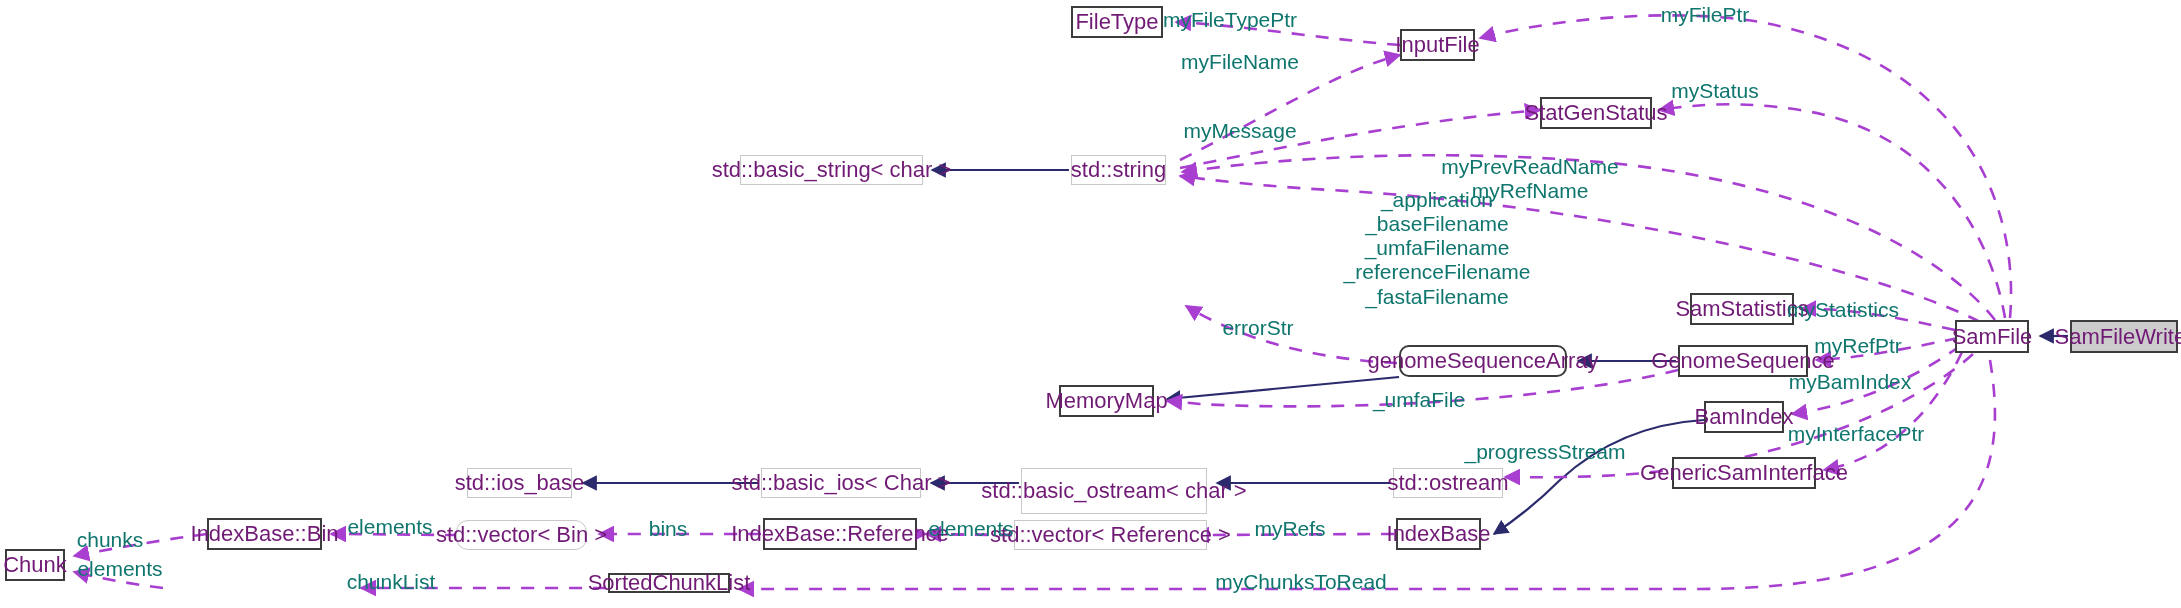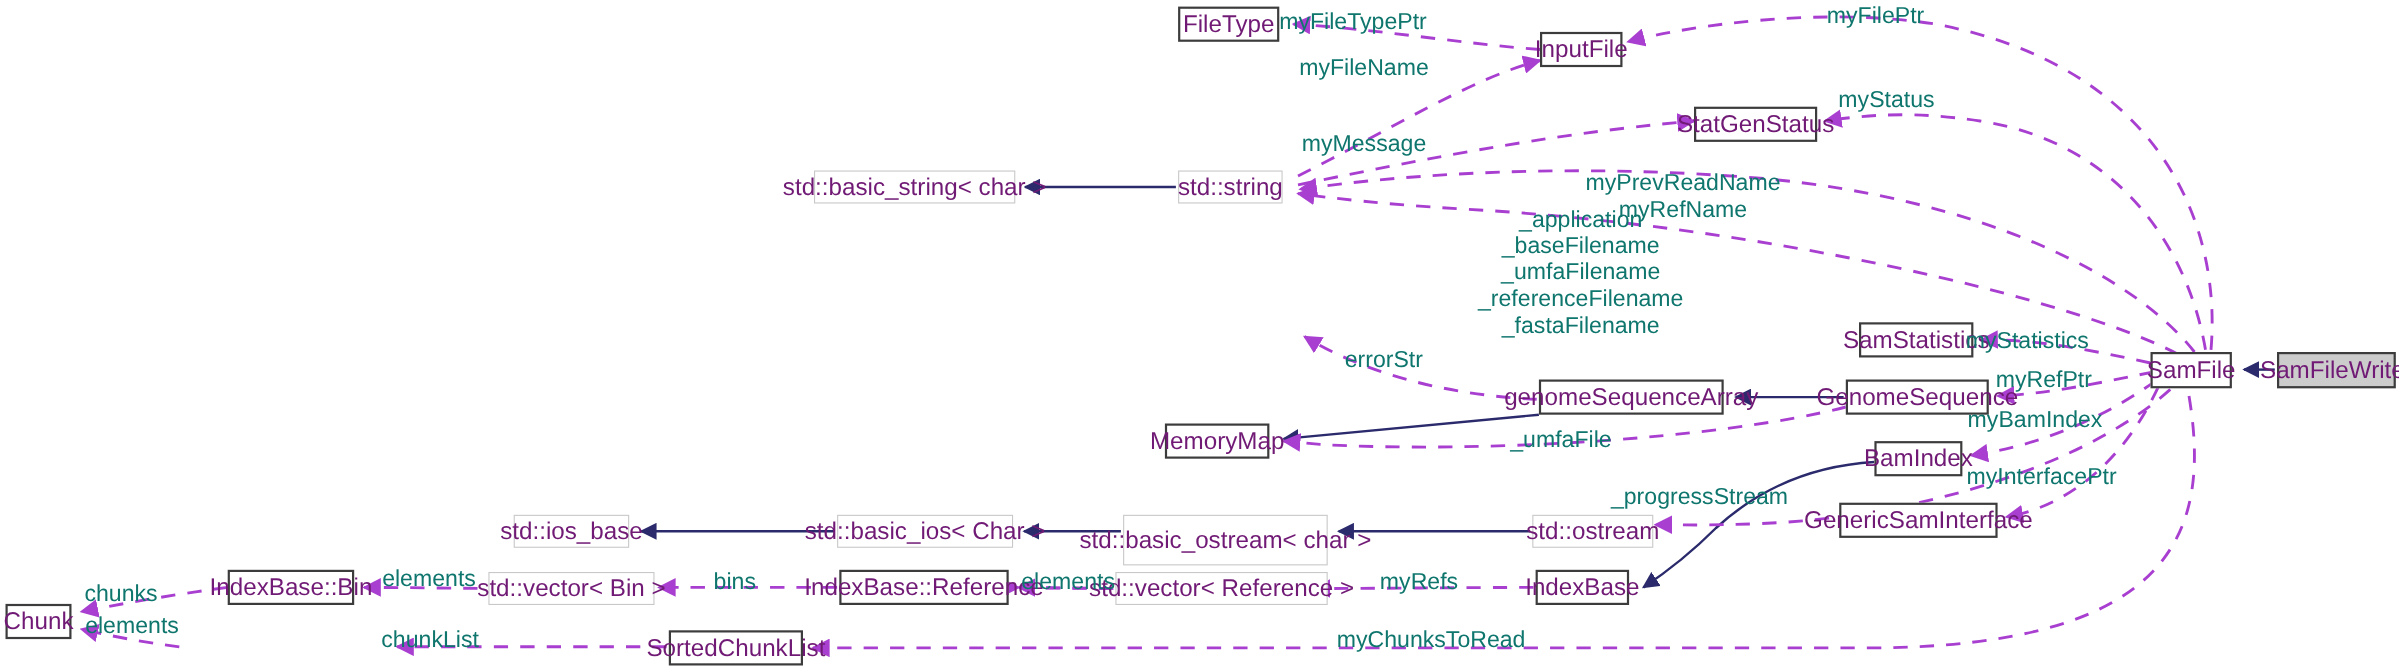--- a/index.html
+++ b/index.html
@@ -85,21 +85,21 @@
   </div>
   <div class="node dark" style="left:1690px;top:293px;width:104px;height:32px;">
     <span class="node-label">SamStatistics</span>
   </div>
   <div class="node dark" style="left:1955px;top:320px;width:74px;height:33px;">
     <span class="node-label">SamFile</span>
   </div>
   <div class="node root" style="left:2070px;top:320px;width:108px;height:33px;">
     <span class="node-label">SamFileWriter</span>
   </div>
-  <div class="node dark" style="left:1399px;top:345px;width:168px;height:32px;">
+  <div class="node dark" style="left:1399px;top:345px;width:168px;height:32px;border-radius:10px;">
     <span class="node-label">genomeSequenceArray</span>
   </div>
   <div class="node dark" style="left:1678px;top:345px;width:130px;height:32px;">
     <span class="node-label">GenomeSequence</span>
   </div>
   <div class="node dark" style="left:1059px;top:385px;width:95px;height:32px;">
     <span class="node-label">MemoryMap</span>
   </div>
   <div class="node dark" style="left:1704px;top:401px;width:80px;height:32px;">
     <span class="node-label">BamIndex</span>
@@ -115,36 +115,36 @@
   </div>
   <div class="node light" style="left:1021px;top:468px;width:186px;height:46px;">
     <span class="node-label">std::basic_ostream&lt; char &gt;</span>
   </div>
   <div class="node light" style="left:1393px;top:468px;width:110px;height:30px;">
     <span class="node-label">std::ostream</span>
   </div>
   <div class="node dark" style="left:207px;top:518px;width:115px;height:32px;">
     <span class="node-label">IndexBase::Bin</span>
   </div>
-  <div class="node light" style="left:444px;top:520px;width:151px;height:30px;">
+  <div class="node light" style="left:456px;top:520px;width:131px;height:30px;border-radius:12px;">
     <span class="node-label">std::vector&lt; Bin &gt;</span>
   </div>
   <div class="node dark" style="left:763px;top:518px;width:154px;height:32px;">
     <span class="node-label">IndexBase::Reference</span>
   </div>
   <div class="node light" style="left:1014px;top:520px;width:193px;height:30px;">
     <span class="node-label">std::vector&lt; Reference &gt;</span>
   </div>
   <div class="node dark" style="left:1396px;top:518px;width:85px;height:32px;">
     <span class="node-label">IndexBase</span>
   </div>
   <div class="node dark" style="left:5px;top:549px;width:60px;height:32px;">
     <span class="node-label">Chunk</span>
   </div>
-  <div class="node dark" style="left:608px;top:573px;width:122px;height:32px;">
+  <div class="node dark" style="left:608px;top:573px;width:122px;height:20px;">
     <span class="node-label">SortedChunkList</span>
   </div>
 
   <div class="edge-label" style="left:1230px;top:8px;transform:translateX(-50%);">myFileTypePtr</div>
   <div class="edge-label" style="left:1705px;top:3px;transform:translateX(-50%);">myFilePtr</div>
   <div class="edge-label" style="left:1240px;top:50px;transform:translateX(-50%);">myFileName</div>
   <div class="edge-label" style="left:1715px;top:79px;transform:translateX(-50%);">myStatus</div>
   <div class="edge-label" style="left:1240px;top:119px;transform:translateX(-50%);">myMessage</div>
   <div class="edge-label" style="left:1530px;top:155px;transform:translateX(-50%);white-space:pre;">myPrevReadName
 myRefName</div>

